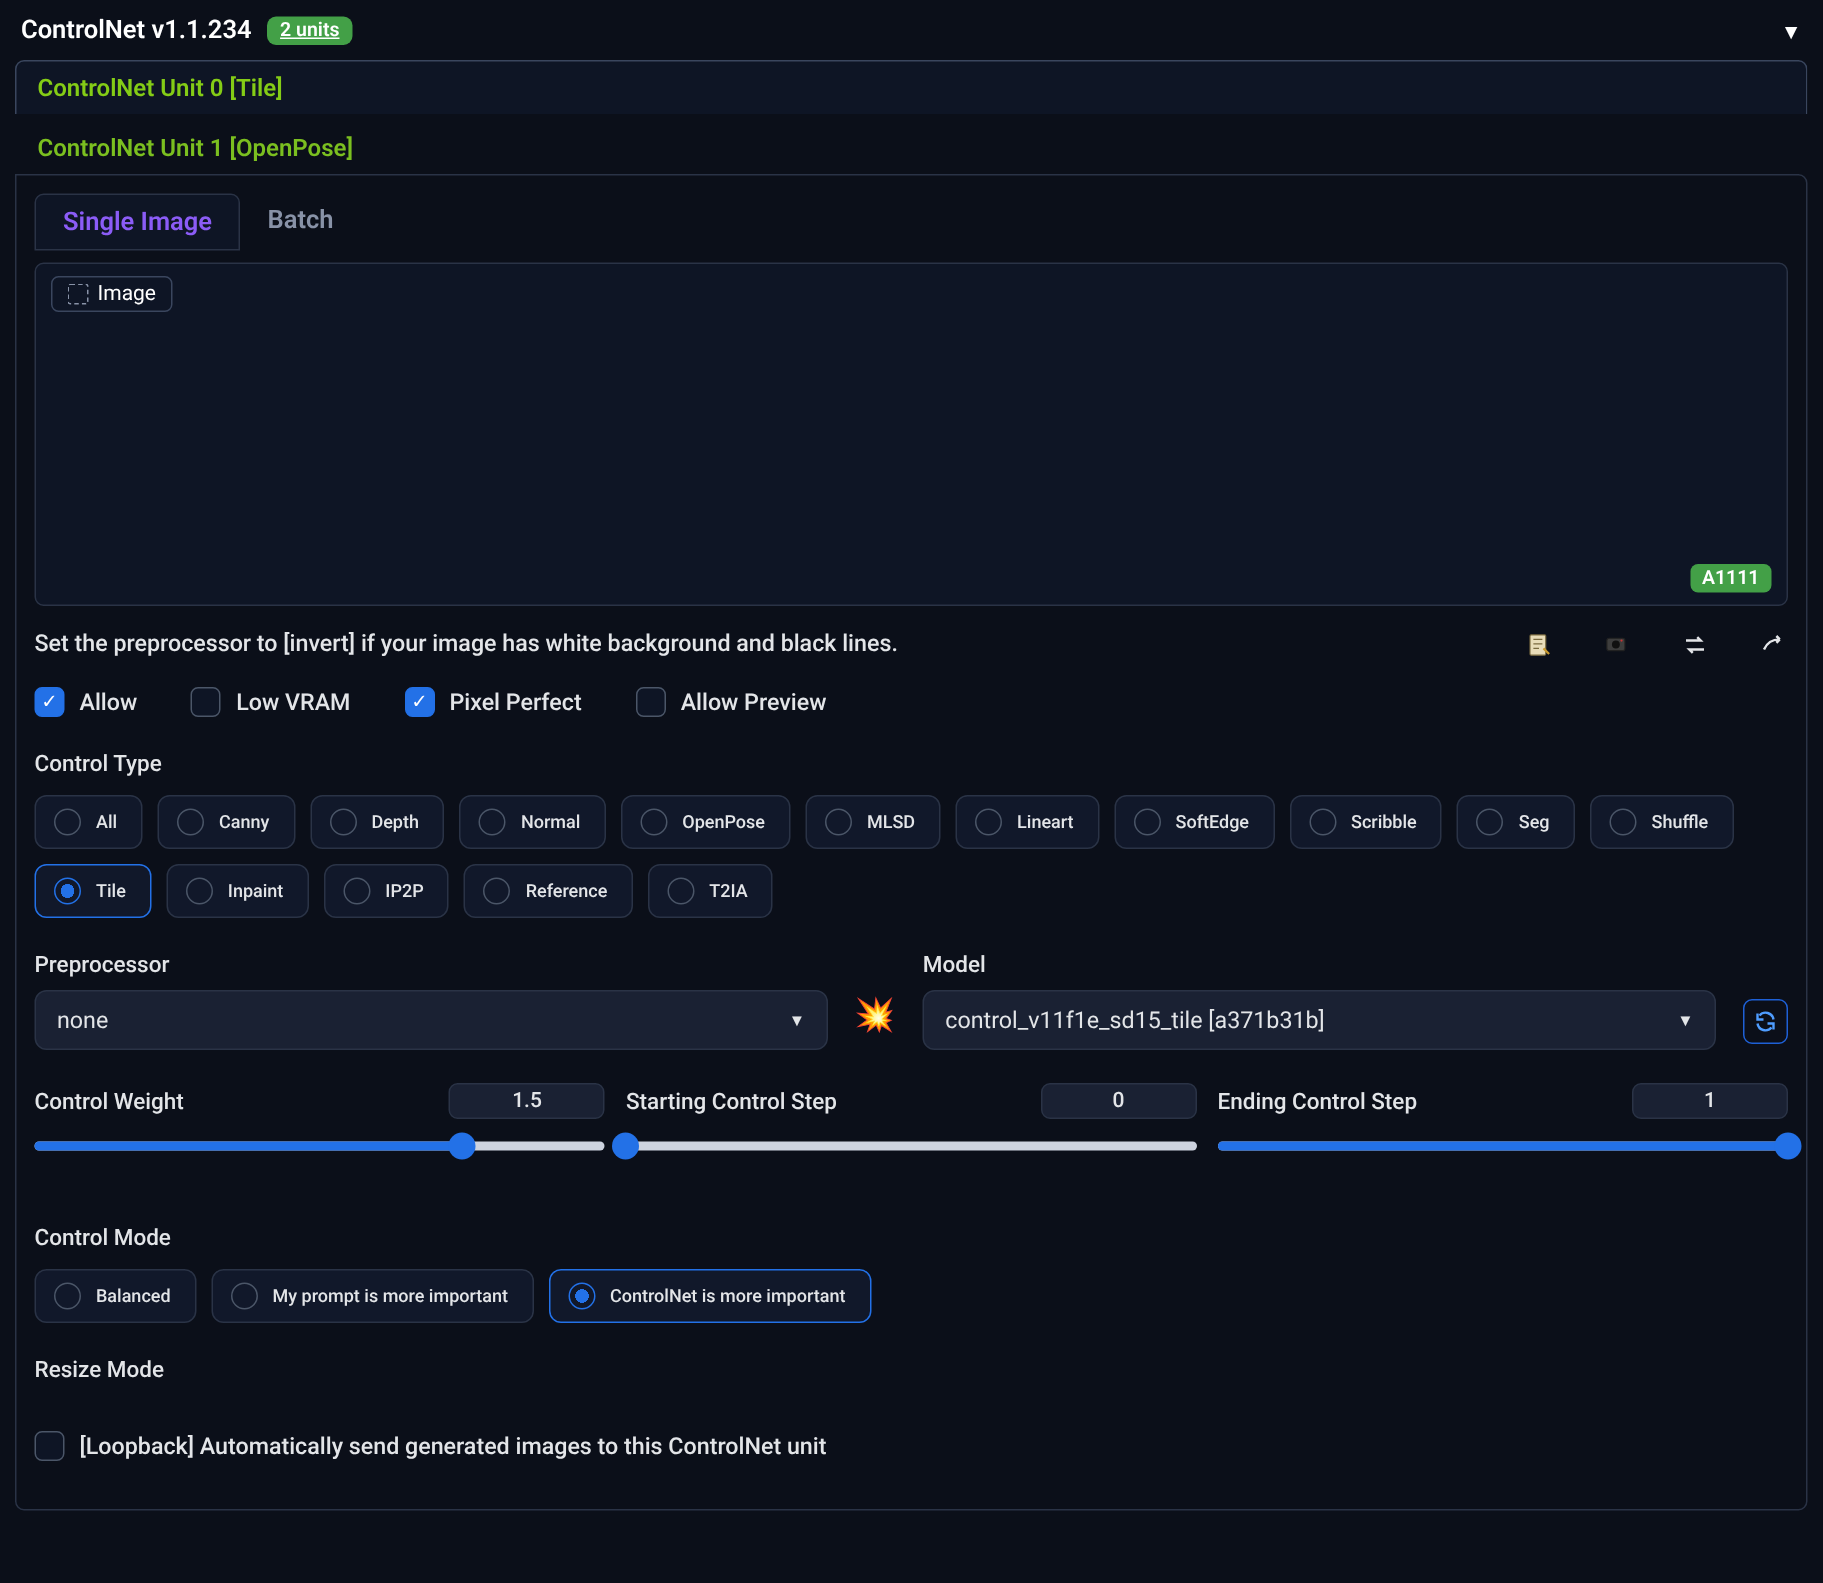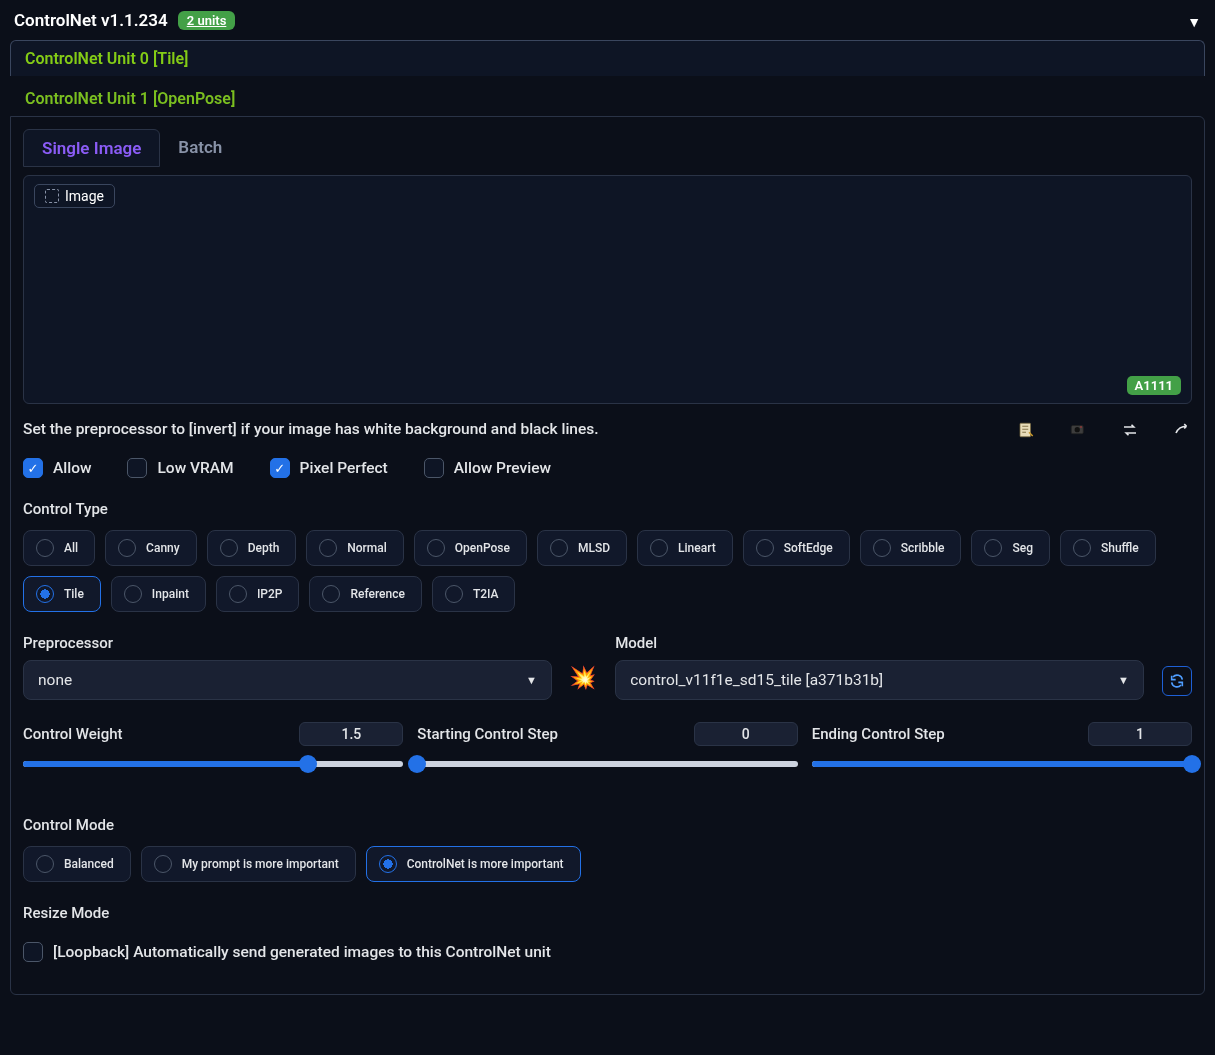--- a/index.html
+++ b/index.html
@@ -504,21 +504,21 @@
         <span>My prompt is more important</span>
       </div>
       <div class="radio-pill selected">
         <span class="dot"></span>
         <span>ControlNet is more important</span>
       </div>
     </div>
 
   <div class="section-label">Resize Mode</div>
 
-  <div style="margin-top:20px">
+  <div style="margin-top:32px">
     <label class="cb">
       <span class="box"></span>
       <span>[Loopback] Automatically send generated images to this ControlNet unit</span>
     </label>
   </div>
 
   <div class="bottom-gap"></div>
 </div>
 
 </body></html>

